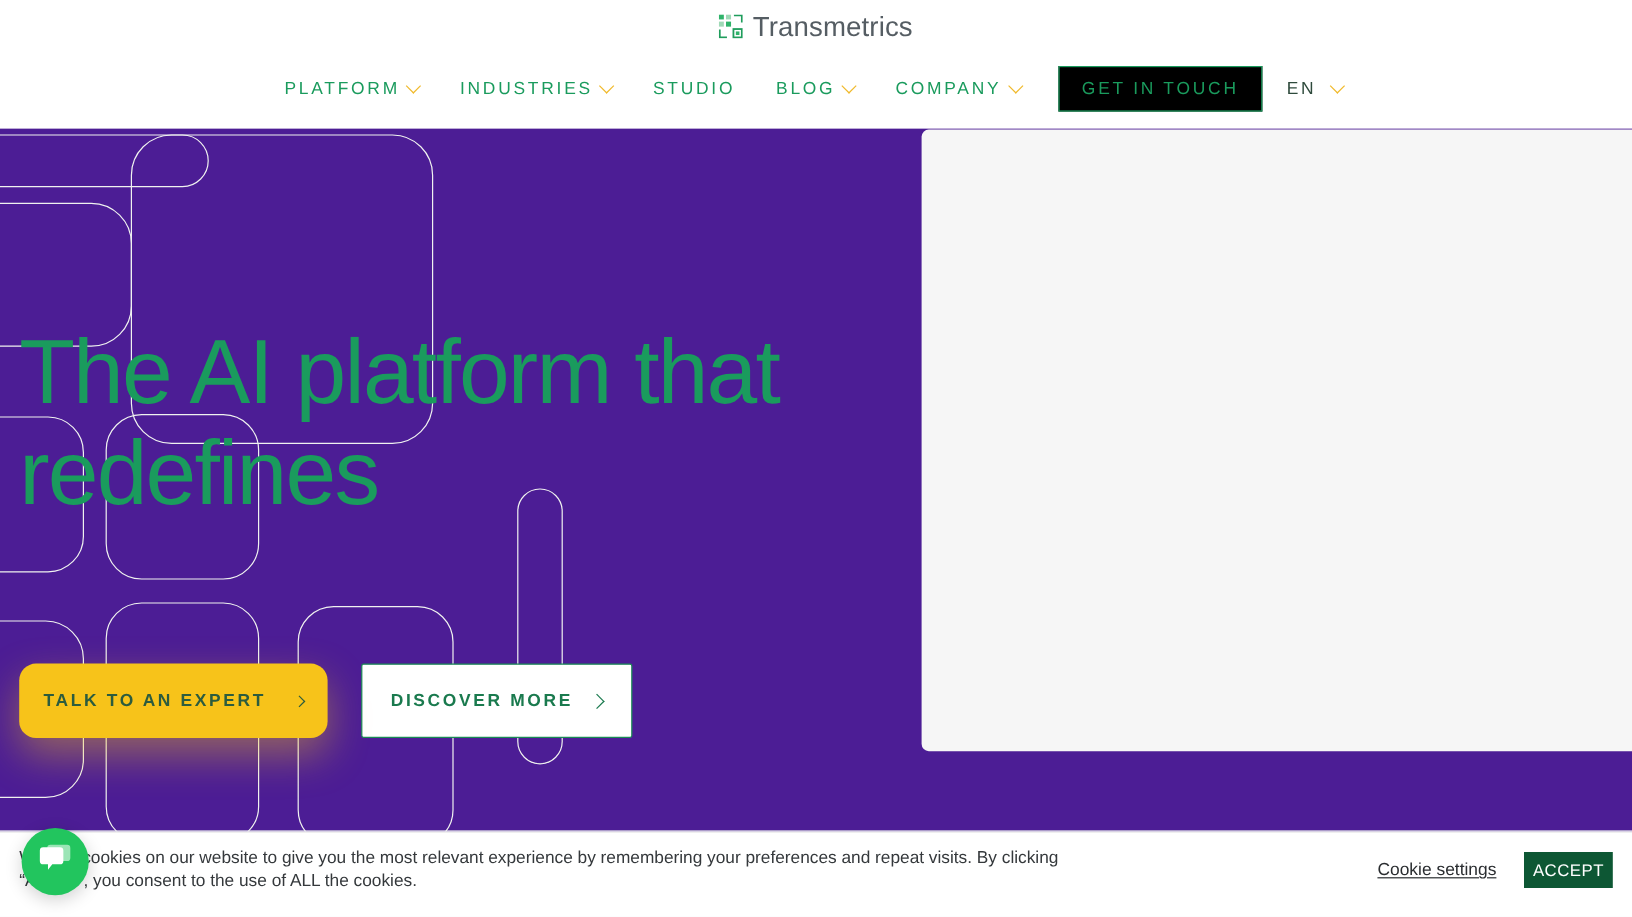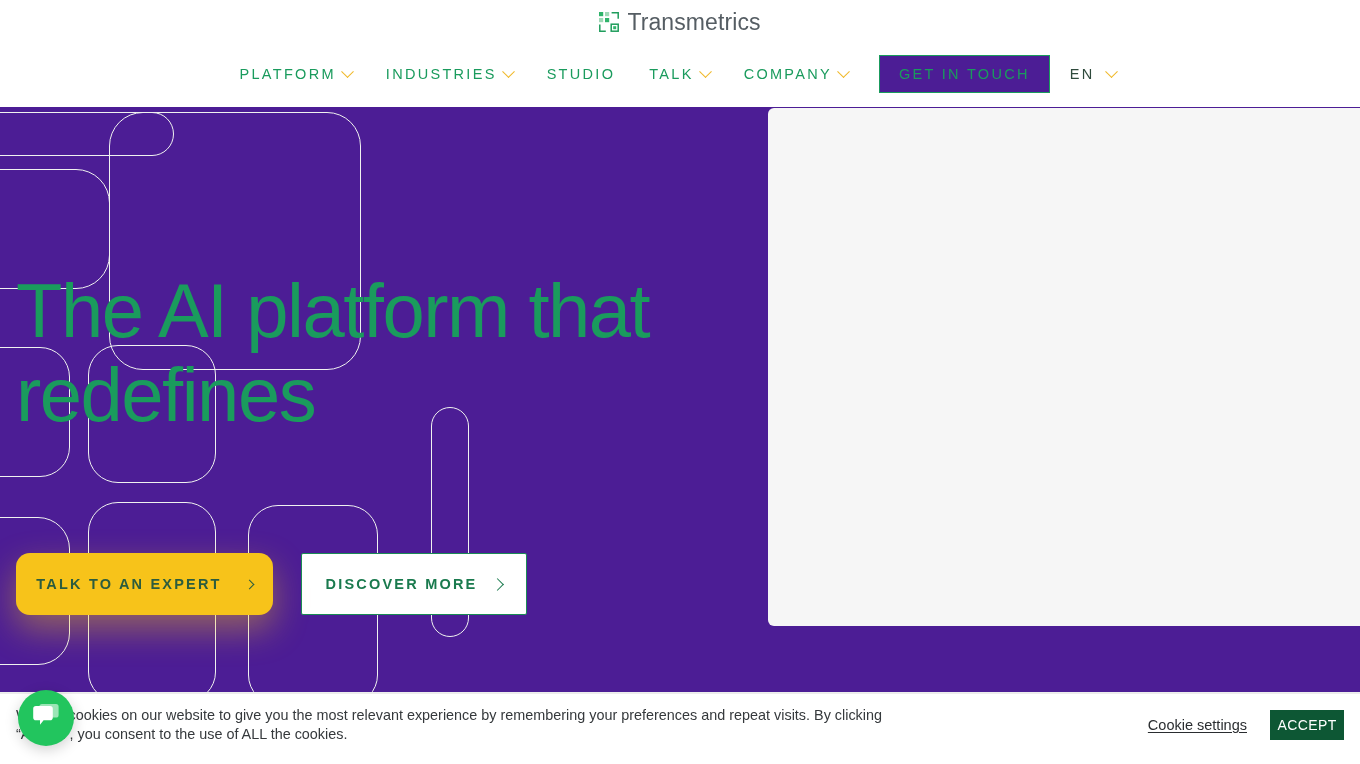--- a/index.html
+++ b/index.html
@@ -84,21 +84,21 @@
     align-items: center;
     justify-content: center;
     border: 1.6px solid #1a9b5d;
     color: #1a9b5d;
     font-size: 14.5px;
     letter-spacing: 2.3px;
     font-weight: 500;
     height: 38px;
     padding: 0 19px;
     margin: 0 6px 0 14px;
-    background: #4c1d95;
+    background: #000000;
     cursor: pointer;
     white-space: nowrap;
   }
   .nav-lang {
     display: inline-flex;
     align-items: center;
     gap: 13px;
     color: #2e4a3c;
     font-size: 14.5px;
     letter-spacing: 2.3px;
@@ -322,21 +322,21 @@
       <a class="nav-item">
         <span>INDUSTRIES</span>
         <i class="chev"></i>
       </a>
 
       <a class="nav-item">
         <span>STUDIO</span>
       </a>
 
       <a class="nav-item">
-        <span>TALK</span>
+        <span>BLOG</span>
         <i class="chev"></i>
       </a>
 
       <a class="nav-item">
         <span>COMPANY</span>
         <i class="chev"></i>
       </a>
 
       <button class="nav-cta">GET IN TOUCH</button>
 

